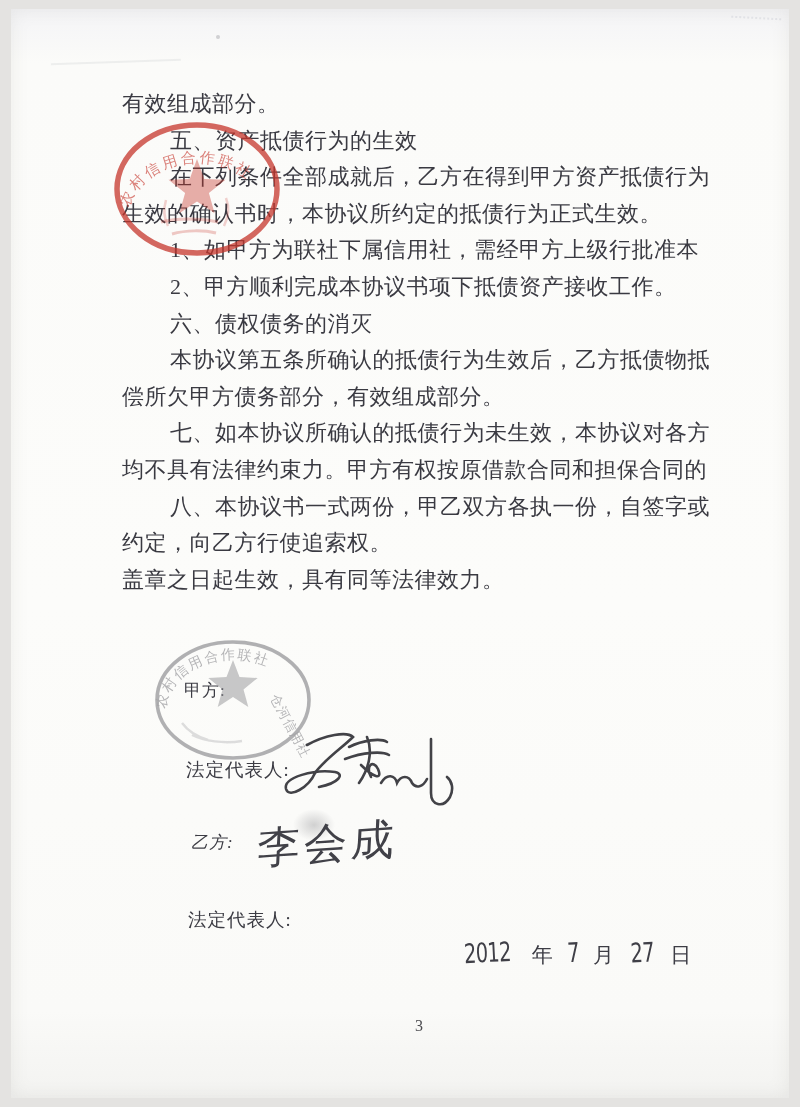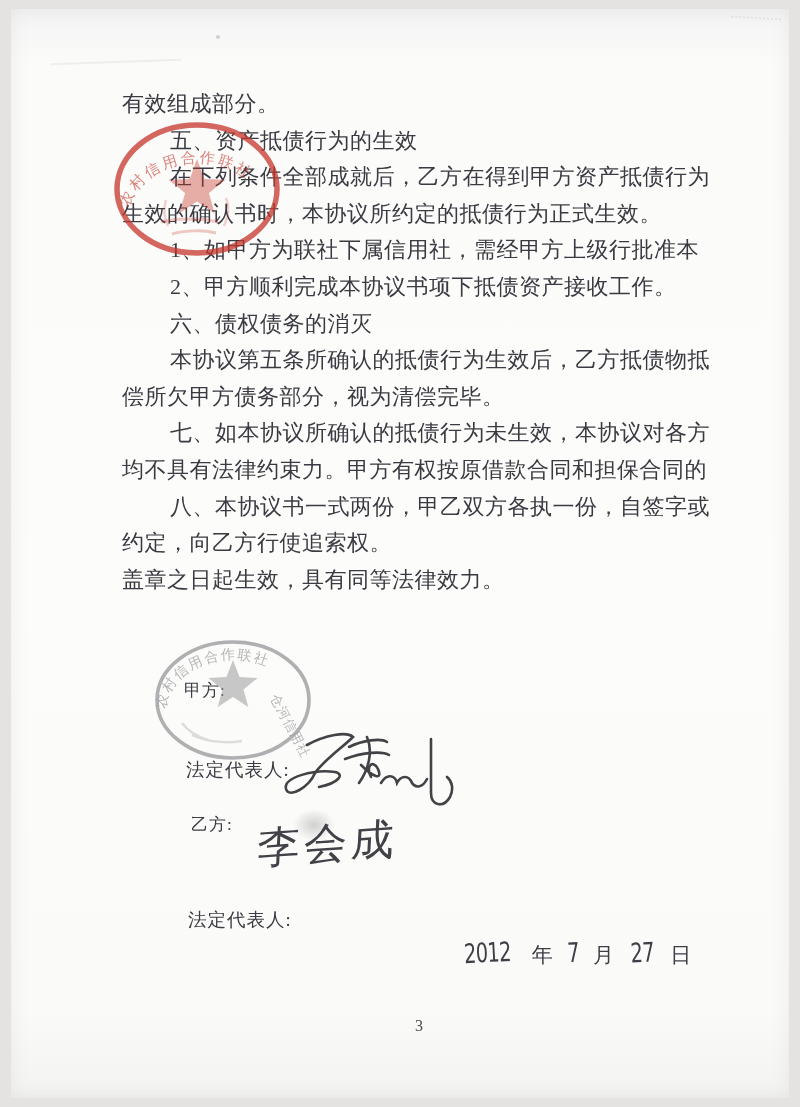--- a/index.html
+++ b/index.html
@@ -45,21 +45,21 @@
 
     <div class="bodytext">
       <div class="line">有效组成部分。</div>
       <div class="line ind">五、资产抵债行为的生效</div>
       <div class="line ind">在下列条件全部成就后，乙方在得到甲方资产抵债行为</div>
       <div class="line">生效的确认书时，本协议所约定的抵债行为正式生效。</div>
       <div class="line ind">1、如甲方为联社下属信用社，需经甲方上级行批准本</div>
       <div class="line ind">2、甲方顺利完成本协议书项下抵债资产接收工作。</div>
       <div class="line ind">六、债权债务的消灭</div>
       <div class="line ind">本协议第五条所确认的抵债行为生效后，乙方抵债物抵</div>
-      <div class="line">偿所欠甲方债务部分，视为清偿完毕。</div>
+      <div class="line">偿所欠甲方债务部分，有效组成部分。</div>
       <div class="line ind">七、如本协议所确认的抵债行为未生效，本协议对各方</div>
       <div class="line">均不具有法律约束力。甲方有权按原借款合同和担保合同的</div>
       <div class="line ind">八、本协议书一式两份，甲乙双方各执一份，自签字或</div>
       <div class="line">约定，向乙方行使追索权。</div>
       <div class="line">盖章之日起生效，具有同等法律效力。</div>
     </div>
 
     <svg class="stamp" style="left:95px;top:105px;opacity:.88;" width="182" height="150" viewBox="0 0 182 150">
       <defs>
         <path id="redArc" d="M 22,100 A 70 56 0 0 1 160,92" fill="none"></path>
@@ -96,21 +96,21 @@
         <path d="M34,48 C28,62 8,74 5,64 C2,52 34,44 54,47 C64,49 58,58 38,62"></path>
         <path d="M86,12 C92,26 88,44 78,58"></path>
         <path d="M68,22 C82,15 100,13 106,17"></path>
         <path d="M64,34 C82,27 102,26 108,30"></path>
         <path d="M80,40 C92,52 102,56 97,44 C92,34 84,41 90,52"></path>
         <path d="M100,58 C106,48 114,50 116,58 C120,50 128,50 131,58 C135,64 142,62 146,54"></path>
         <path d="M150,14 L150,68 C150,80 162,84 169,72 C173,64 171,56 166,52"></path>
       </g>
     </svg>
 
-    <div class="lbl" style="left:180px;top:804px;">乙方:</div>
+    <div class="lbl" style="left:180px;top:822px;font-style:italic;">乙方:</div>
     <div class="smudge" style="left:282px;top:800px;width:42px;height:32px;"></div>
     <div class="sig-b">李会成</div>
 
     <div class="lbl" style="left:177px;top:898px;font-size:18.5px;">法定代表人:</div>
 
     <div class="daterow">
       <span class="hand-num">2012</span>
       <span class="date-label">年</span>
       <span class="hand-num">7</span>
       <span class="date-label">月</span>

